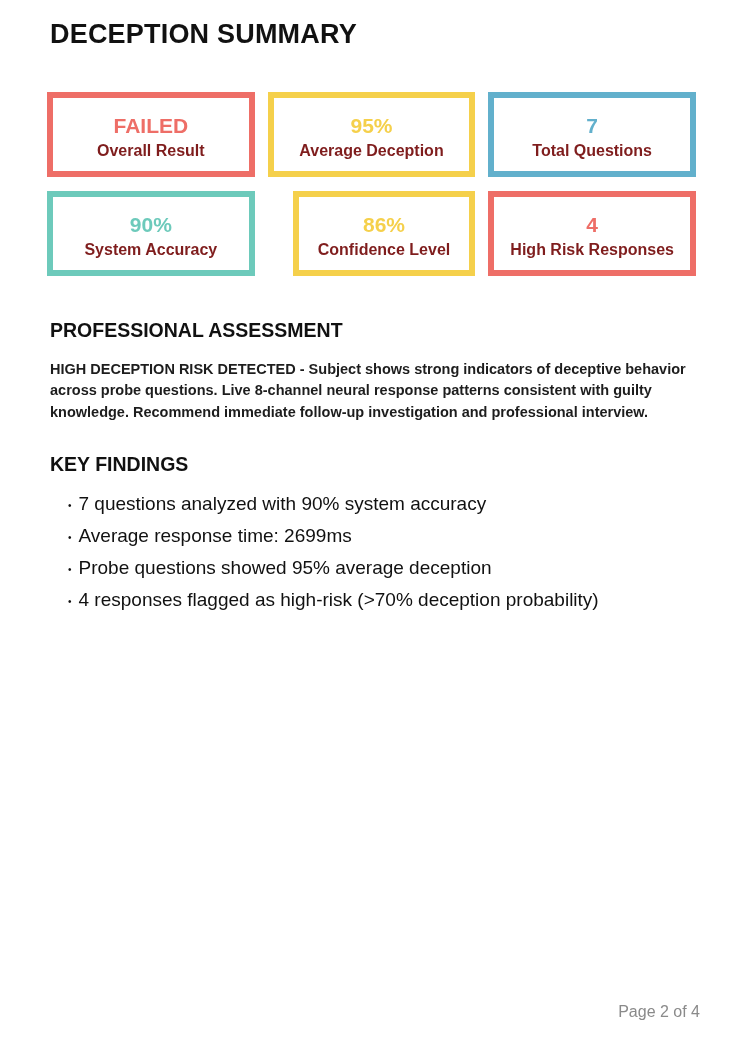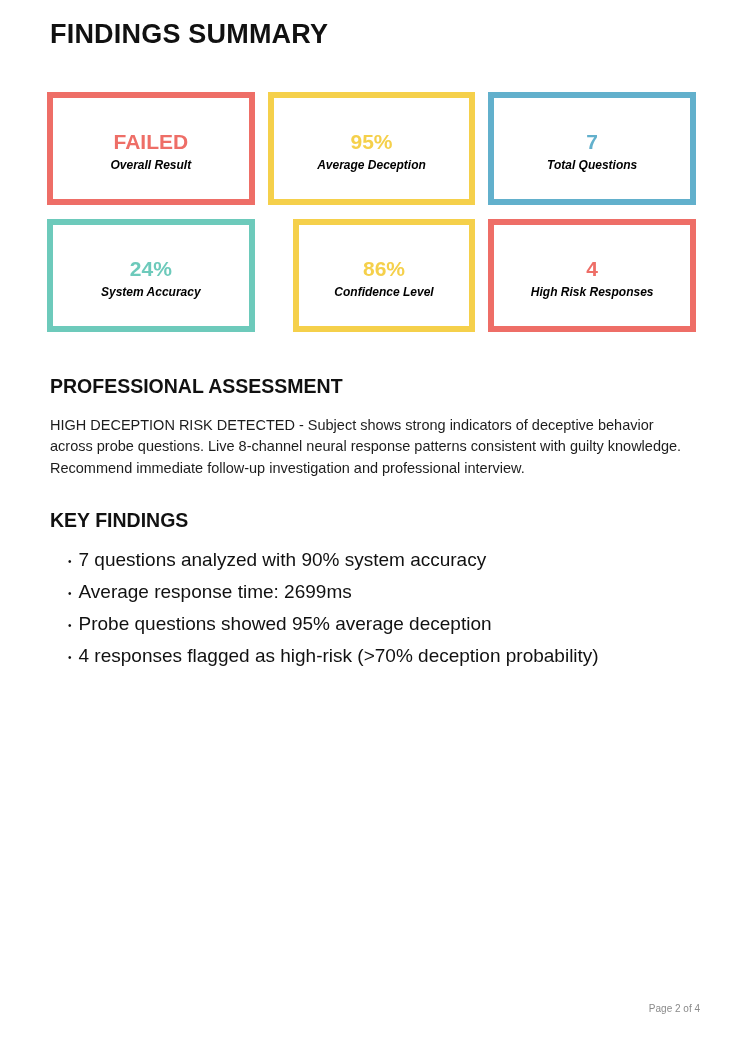--- a/index.html
+++ b/index.html
@@ -21,55 +21,54 @@
     line-height: 1.05;
   }
   .cards-grid {
     margin: 44px 47px 0 47px;
     display: grid;
     grid-template-columns: repeat(3, 1fr);
     column-gap: 13px;
     row-gap: 14px;
   }
   .stat-card {
-    height: 113px;
+    height: 85px;
     border: 6px solid #cccccc;
     background: #ffffff;
     display: flex;
     flex-direction: column;
     align-items: center;
     justify-content: center;
     gap: 7px;
     padding-top: 5px;
     text-align: center;
   }
   .stat-value {
     font-size: 21px;
     font-weight: 700;
     line-height: 1;
   }
   .stat-label {
-    font-size: 12px;
+    font-size: 16px;
     font-weight: 700;
-    color: #000000;
+    color: #7f1d1d;
     line-height: 1;
-    font-style: italic;
   }
   .section-heading {
     margin: 44px 50px 0 50px;
     font-size: 19.5px;
     font-weight: 700;
     line-height: 1.1;
   }
   .section-heading.key-findings { margin-top: 31px; }
   .assessment-body {
     margin: 17px 46px 0 50px;
     font-size: 14.5px;
     line-height: 21.5px;
-    font-weight: 400;
+    font-weight: 700;
     color: #1d1d1d;
   }
   .findings-list {
     list-style: none;
     margin: 21px 50px 0 68px;
     padding: 0;
   }
   .finding-item {
     font-size: 19px;
     font-weight: 400;
@@ -80,45 +79,45 @@
     content: "\2022";
     font-size: 10px;
     margin-right: 7px;
     position: relative;
     top: -1px;
   }
   .page-footer {
     position: absolute;
     top: 1003px;
     right: 43px;
-    font-size: 10px;
+    font-size: 16px;
     color: #8a8a8a;
     margin-left: 13px;
   }
 </style>
 </head>
 <body>
 
-<h1 class="page-title">FINDINGS SUMMARY</h1>
+<h1 class="page-title">DECEPTION SUMMARY</h1>
 
 <div class="cards-grid">
   <div class="stat-card" style="border-color: rgb(238, 110, 103);">
     <div class="stat-value" style="color: rgb(238, 110, 103);">FAILED</div>
     <div class="stat-label">Overall Result</div>
   </div>
   <div class="stat-card" style="border-color: rgb(245, 208, 75);">
     <div class="stat-value" style="color: rgb(245, 208, 75);">95%</div>
     <div class="stat-label">Average Deception</div>
   </div>
   <div class="stat-card" style="border-color: rgb(98, 176, 204);">
     <div class="stat-value" style="color: rgb(98, 176, 204);">7</div>
     <div class="stat-label">Total Questions</div>
   </div>
   <div class="stat-card" style="border-color: rgb(109, 202, 187);">
-    <div class="stat-value" style="color: rgb(109, 202, 187);">24%</div>
+    <div class="stat-value" style="color: rgb(109, 202, 187);">90%</div>
     <div class="stat-label">System Accuracy</div>
   </div>
   <div class="stat-card" style="border-color: rgb(245, 208, 75); margin-left: 25px;">
     <div class="stat-value" style="color: rgb(245, 208, 75);">86%</div>
     <div class="stat-label">Confidence Level</div>
   </div>
   <div class="stat-card" style="border-color: rgb(238, 110, 103);">
     <div class="stat-value" style="color: rgb(238, 110, 103);">4</div>
     <div class="stat-label">High Risk Responses</div>
   </div>

